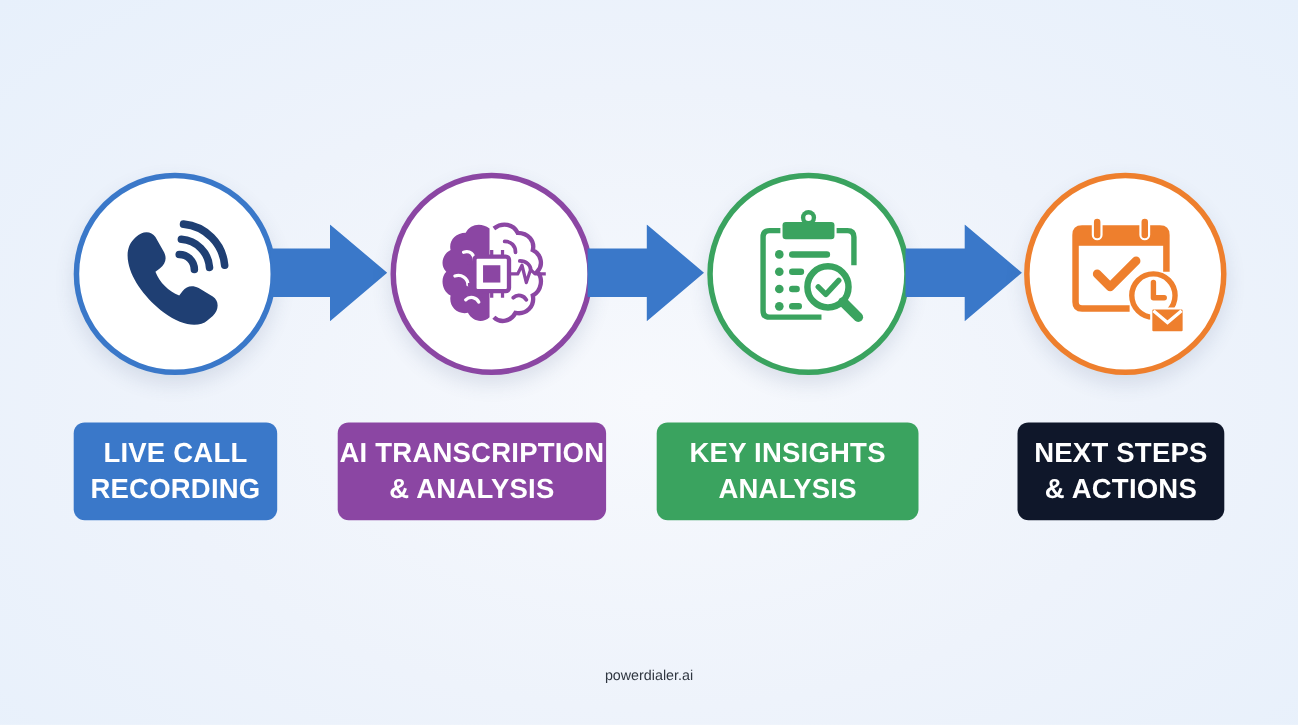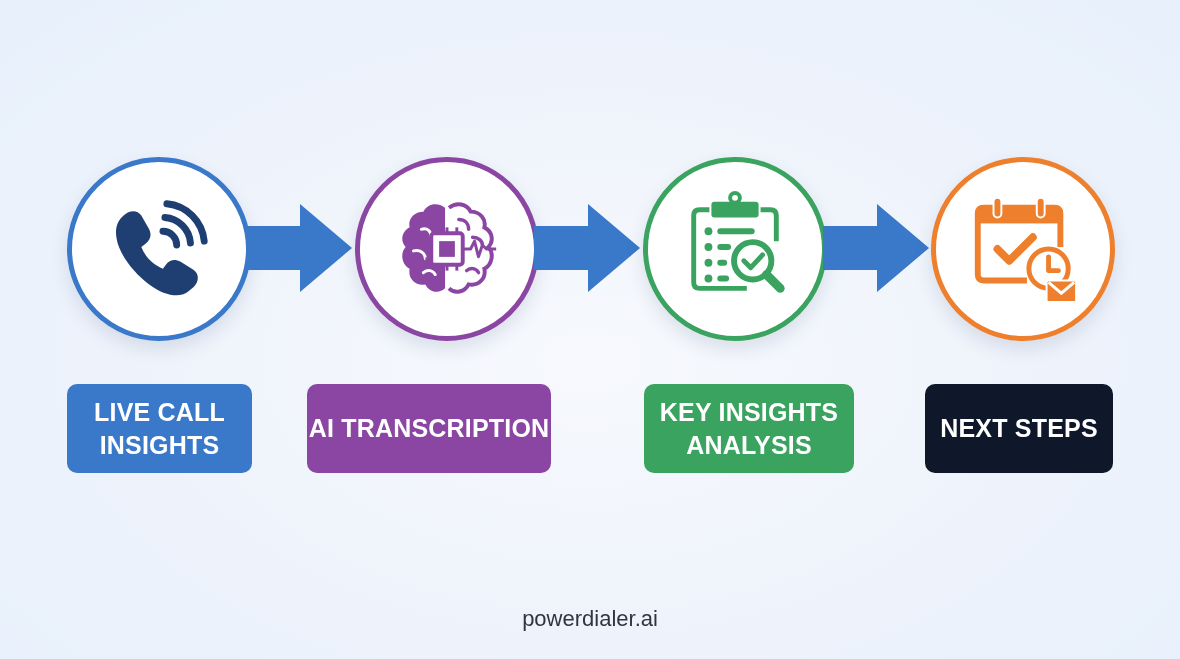--- a/index.html
+++ b/index.html
@@ -19,21 +19,21 @@
   .circle svg { width: 118px; height: 118px; }
   .arrow { position: absolute; }
   .label {
     position: absolute; border-radius: 10px; color: #ffffff;
     font-weight: 700; font-size: 25px; line-height: 33px; text-align: center;
     display: flex; flex-direction: column; justify-content: center; align-items: center;
     letter-spacing: 0.2px;
   }
   .footer {
     position: absolute; left: 0; right: 0; top: 606px; text-align: center;
-    color: #2f3640; font-size: 22px;
+    color: #2f3640; font-size: 13px;
   }
 </style>
 </head>
 <body>
 
 <div class="stage">
 
   <div class="circle" style="left:67px; top:157px; border-color:#3a78c9;">
     <svg viewBox="0 0 120 120">
       <path d="M24 26 C30 20 38 20 42 26 L50 40 C53 46 51 51 46 55 L42 58 C46 68 54 76 64 80 L67 76 C71 71 76 70 82 73 L95 81 C101 85 101 93 95 99 L90 103 C82 110 66 108 50 96 C34 84 20 66 17 50 C15 40 17 32 24 26 Z" fill="#1f3f73"></path>
@@ -114,30 +114,32 @@
       <polyline points="34,60 46,72 70,48" fill="none" stroke="#ee7f2d" stroke-width="8" stroke-linecap="round" stroke-linejoin="round"></polyline>
       <circle cx="86" cy="80" r="20" fill="#ffffff" stroke="#ee7f2d" stroke-width="5"></circle>
       <polyline points="86,68 86,82 96,82" fill="none" stroke="#ee7f2d" stroke-width="5" stroke-linecap="round" stroke-linejoin="round"></polyline>
       <rect x="84" y="92" width="30" height="22" rx="2" fill="#ee7f2d" stroke="#ffffff" stroke-width="2"></rect>
       <polyline points="86,94 99,105 112,94" fill="none" stroke="#ffffff" stroke-width="3"></polyline>
     </svg>
   </div>
 
   <div class="label" style="left:67px; top:384px; width:185px; height:89px; background:#3a78c9;">
     <span>LIVE CALL</span>
-    <span>INSIGHTS</span>
+    <span>RECORDING</span>
   </div>
 
   <div class="label" style="left:307px; top:384px; width:244px; height:89px; background:#8b46a3;">
     <span>AI TRANSCRIPTION</span>
+    <span>&amp; ANALYSIS</span>
   </div>
 
-  <div class="label" style="left:644px; top:384px; width:210px; height:89px; background:#3aa35f;">
+  <div class="label" style="left:597px; top:384px; width:238px; height:89px; background:#3aa35f;">
     <span>KEY INSIGHTS</span>
     <span>ANALYSIS</span>
   </div>
 
   <div class="label" style="left:925px; top:384px; width:188px; height:89px; background:#0f172a;">
     <span>NEXT STEPS</span>
+    <span>&amp; ACTIONS</span>
   </div>
 
   <div class="footer">powerdialer.ai</div>
 </div>
 
 </body></html>

